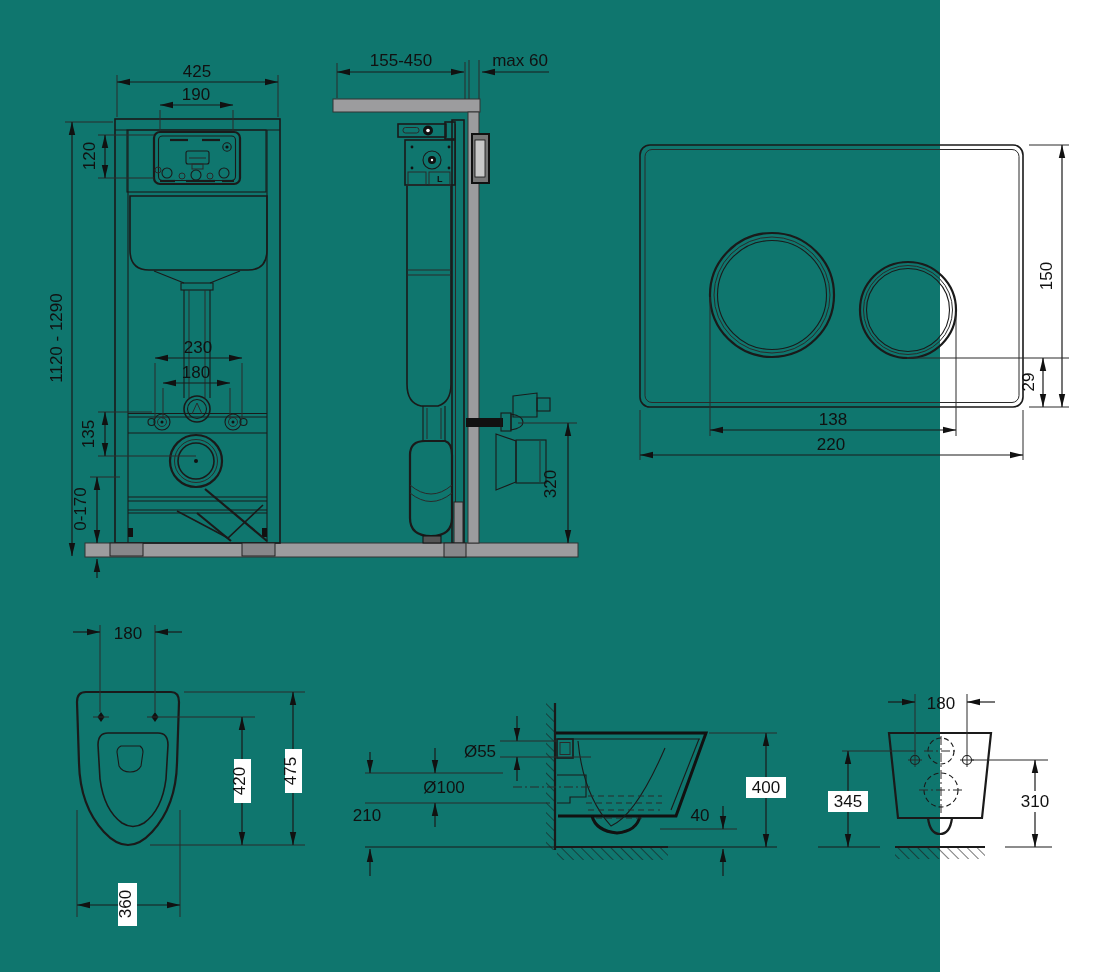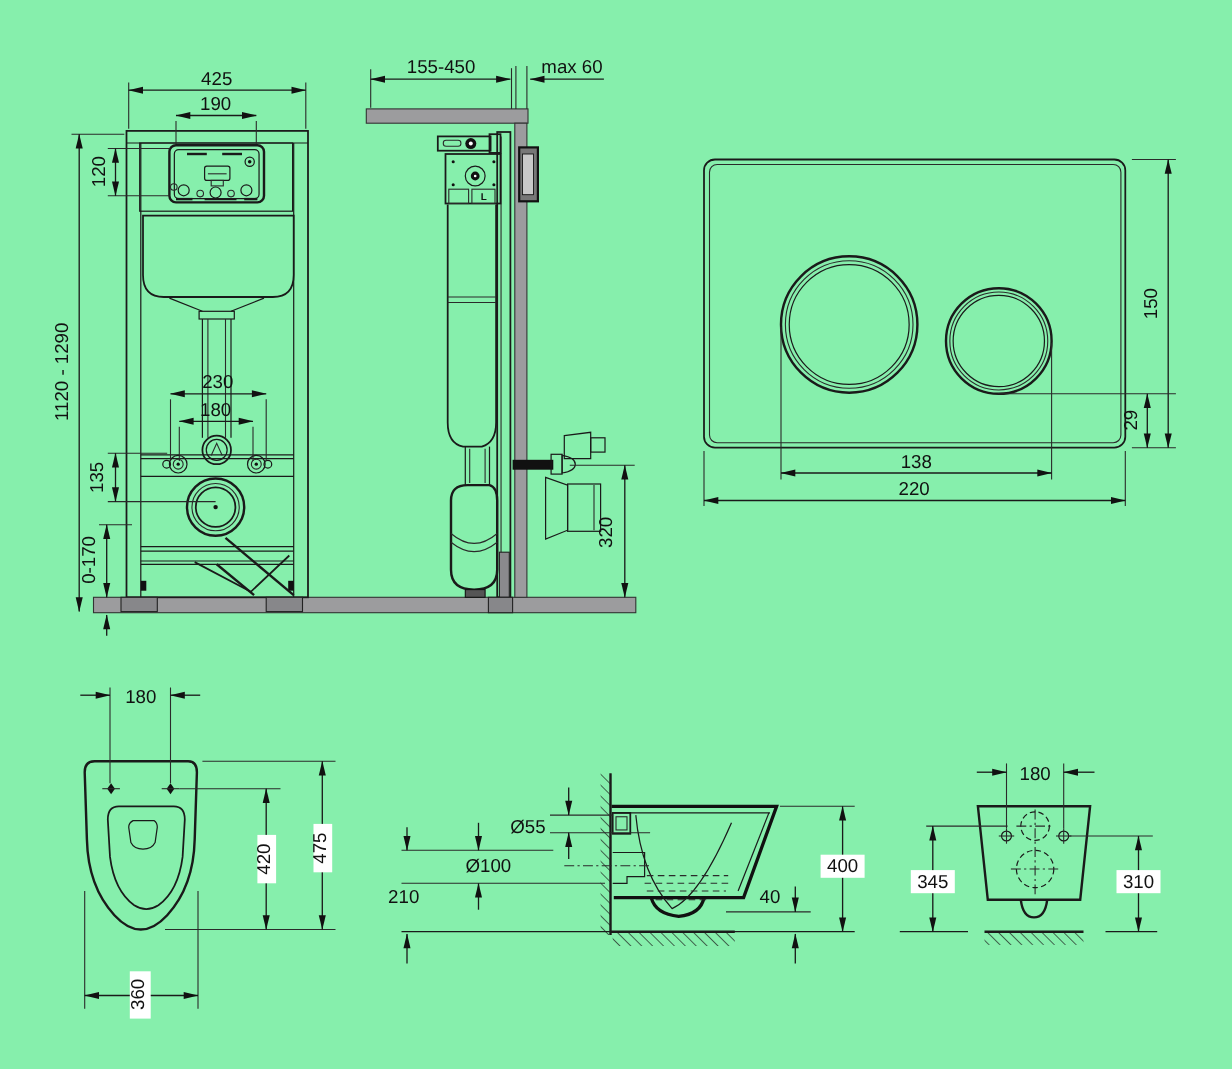--- a/index.html
+++ b/index.html
@@ -1,16 +1,16 @@
 <!DOCTYPE html>
 <html><head>
 <meta charset="utf-8">
 <style>
   html,body{margin:0;padding:0;background:#fff;}
-  .stage{position:relative;width:1120px;height:972px;background:#86efac;font-family:"Liberation Sans",sans-serif;}
+  .stage{position:relative;width:940px;height:972px;background:#0f766e;font-family:"Liberation Sans",sans-serif;}
   .ol{fill:none;stroke:#1a1a1a;stroke-width:1.6;}
   .ol1{fill:none;stroke:#1a1a1a;stroke-width:1.1;}
   .ol2{fill:none;stroke:#1a1a1a;stroke-width:2.2;}
   .ol3{fill:none;stroke:#111;stroke-width:3;}
   .thin{fill:none;stroke:#2a2a2a;stroke-width:1;}
   .dim{fill:none;stroke:#1a1a1a;stroke-width:1.2;}
   .gray{fill:#9c9c9e;stroke:#333;stroke-width:1;}
   .dgray{fill:#87878a;stroke:#222;stroke-width:1;}
   .txt{font:17px "Liberation Sans",sans-serif;fill:#111;}
   .txts{font:9px "Liberation Sans",sans-serif;fill:#111;font-weight:bold;}

